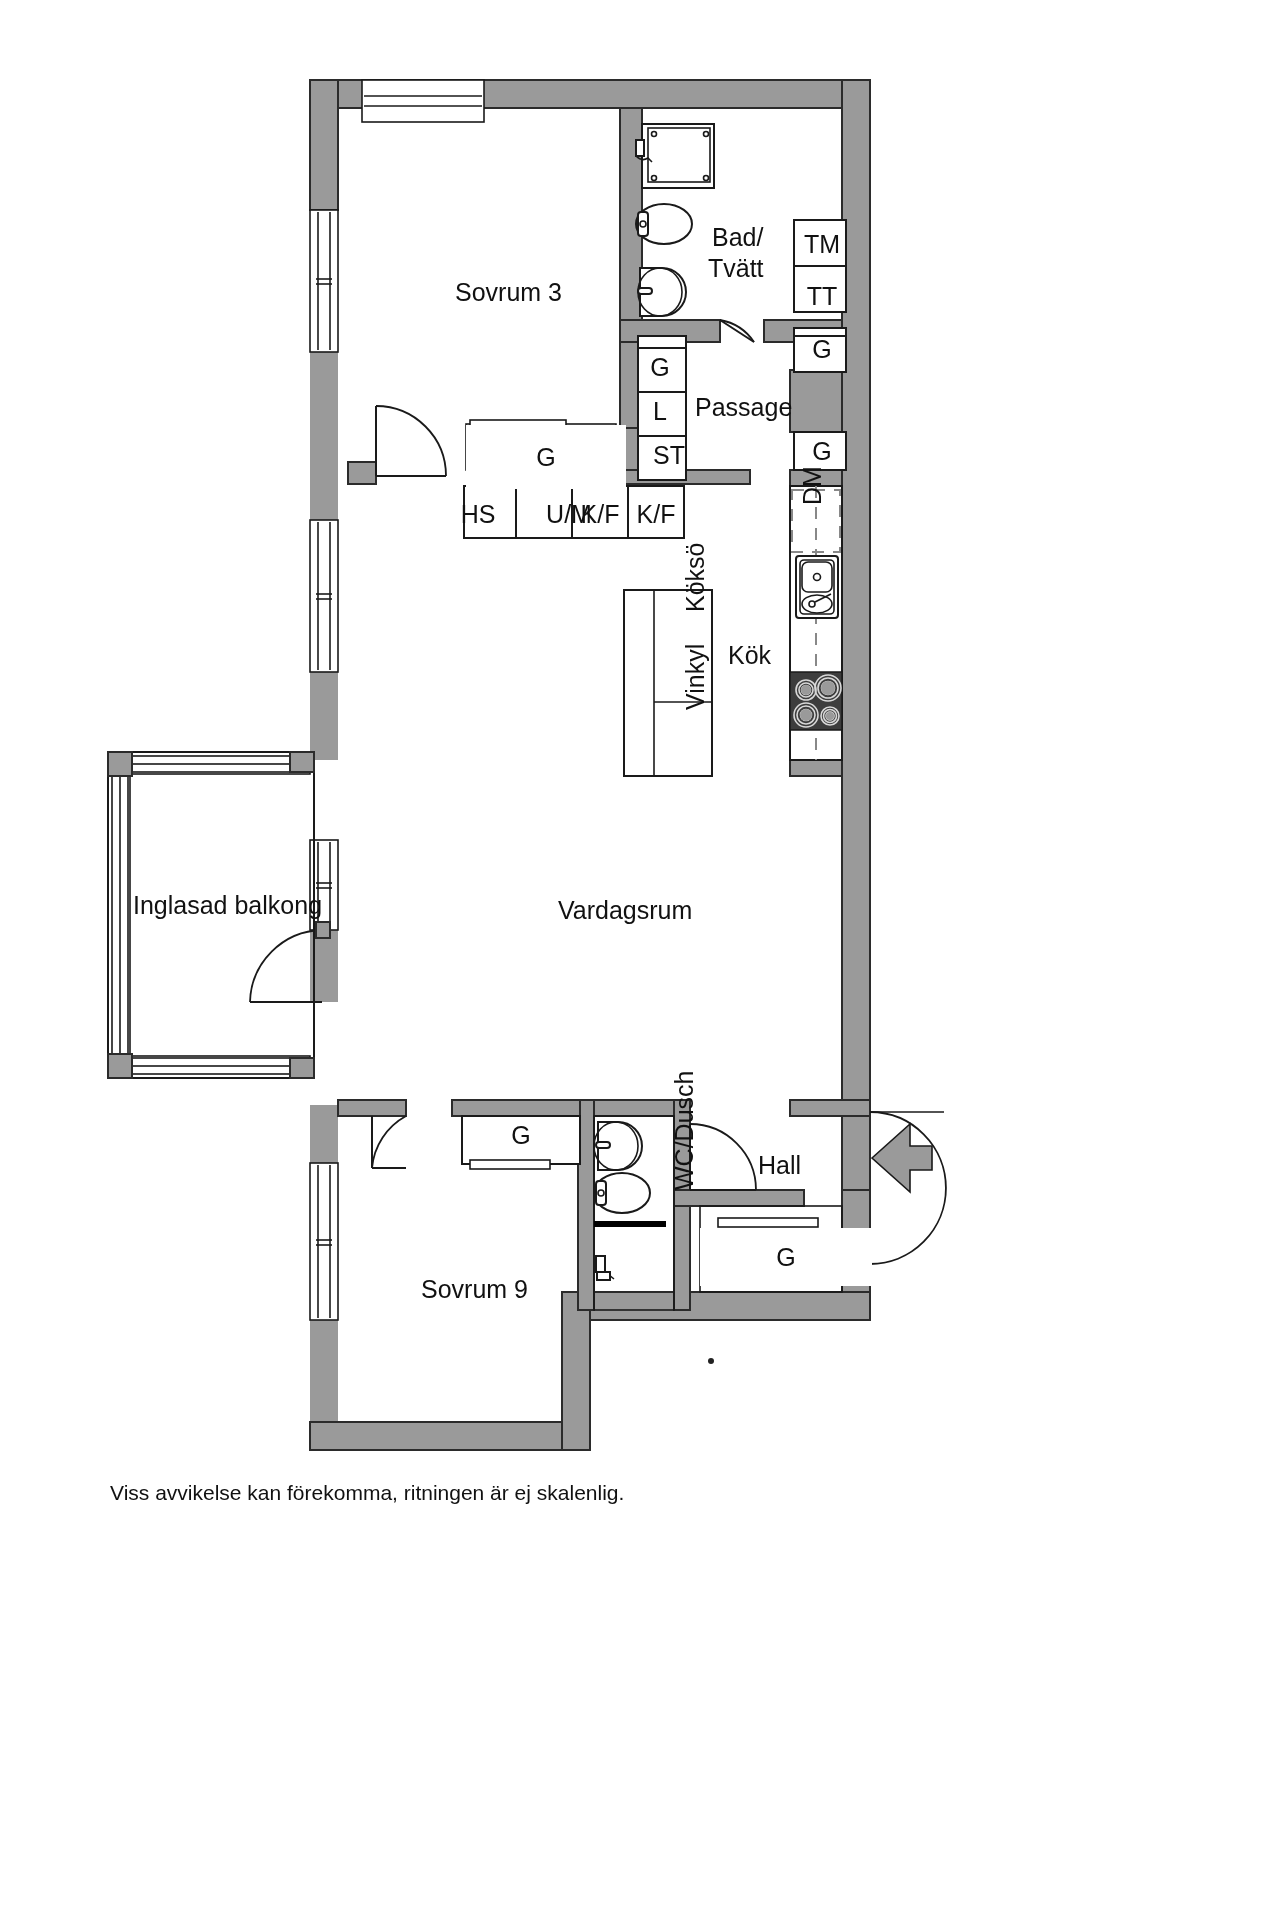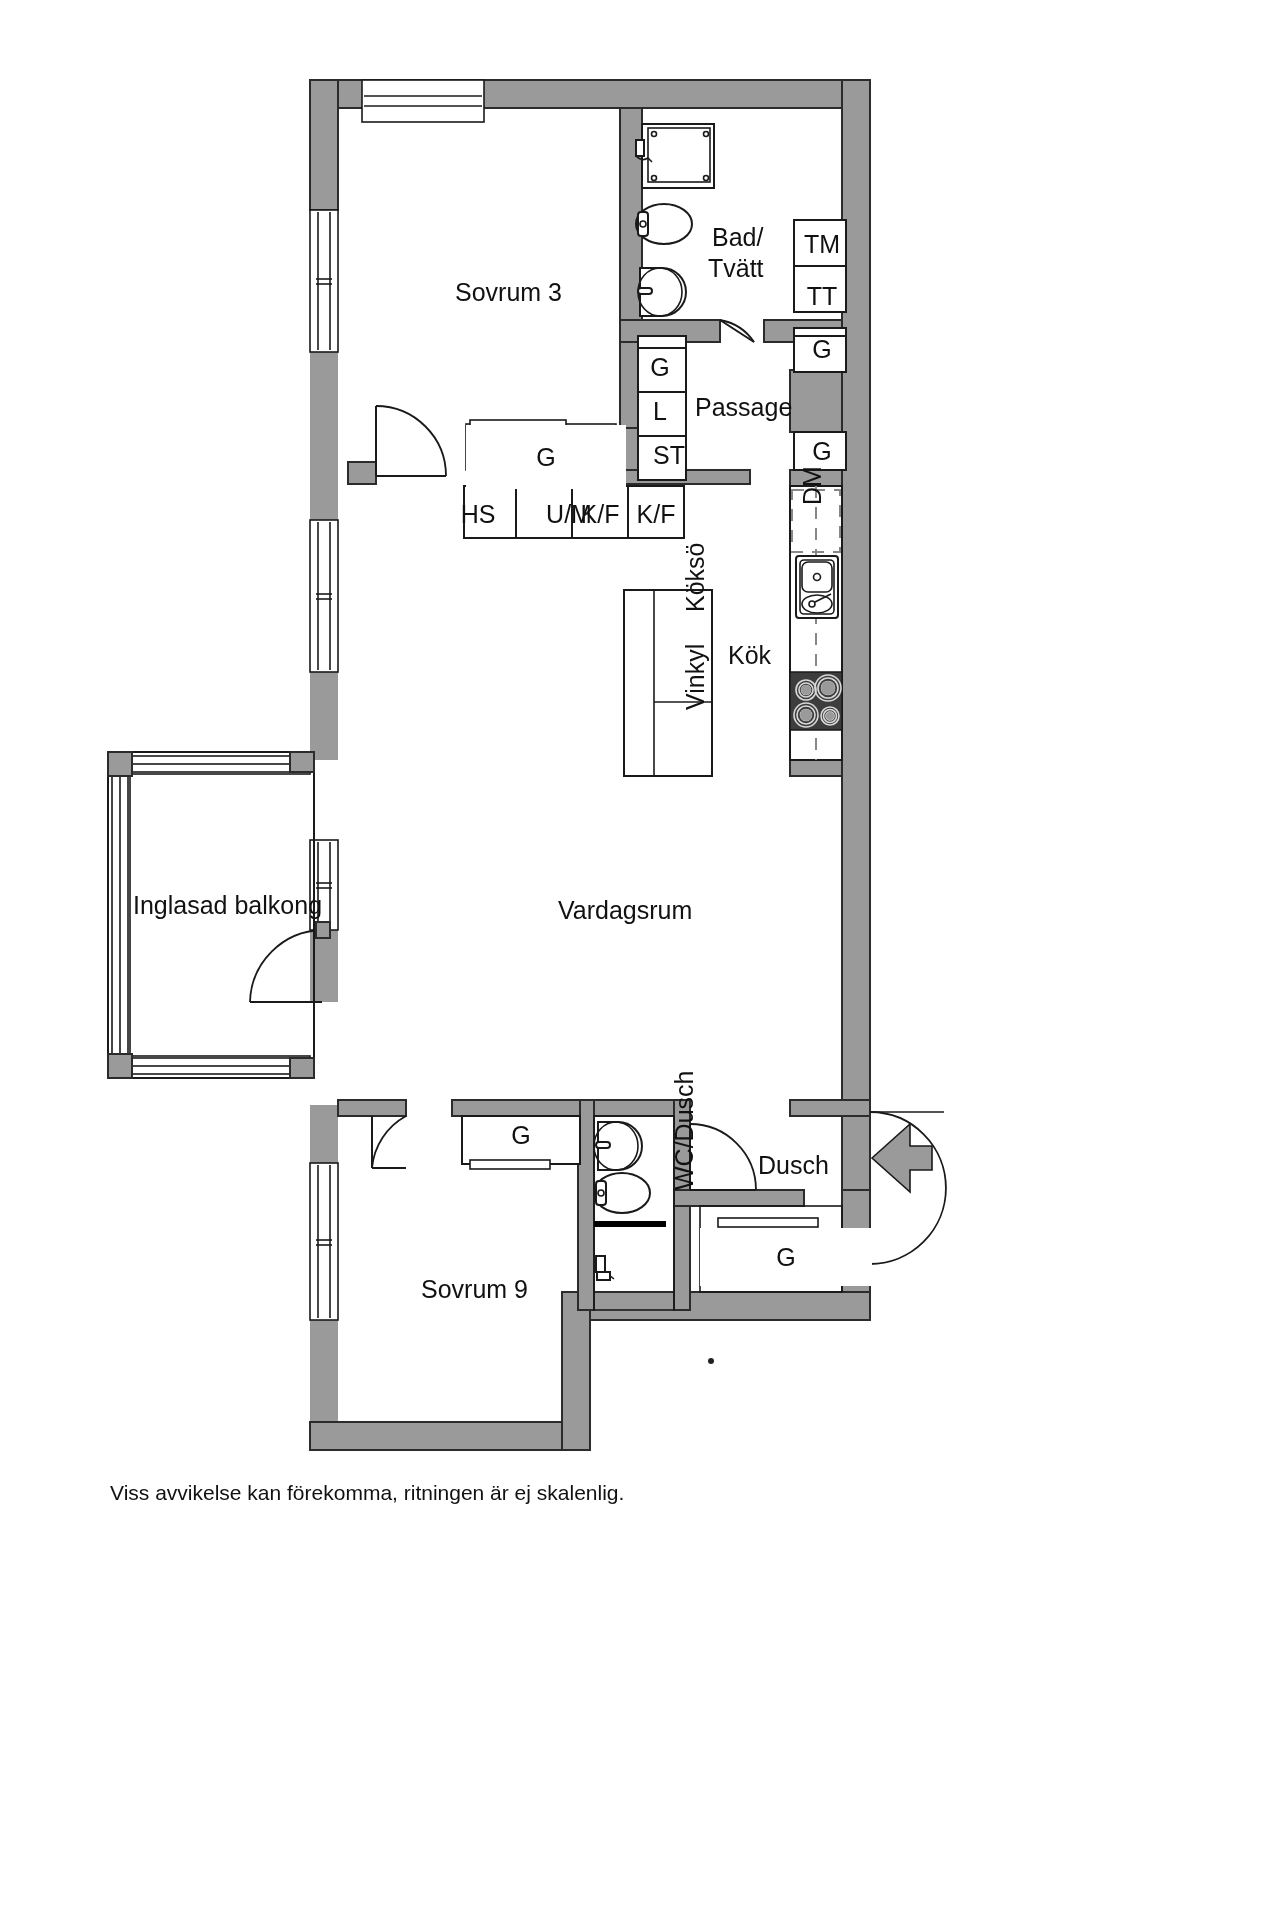--- a/index.html
+++ b/index.html
@@ -289,21 +289,21 @@
 </svg>
 
 <div id="text-layer">
     <div class="lbl room" style="left: 455px; top: 280px;">Sovrum 3</div>
     <div class="lbl room" style="left: 712px; top: 225px; text-align: center;">Bad/</div>
     <div class="lbl room" style="left: 708px; top: 256px;">Tvätt</div>
     <div class="lbl room" style="left: 695px; top: 395px;">Passage</div>
     <div class="lbl room" style="left: 728px; top: 643px;">Kök</div>
     <div class="lbl room" style="left: 558px; top: 898px;">Vardagsrum</div>
     <div class="lbl room" style="left: 133px; top: 893px;">Inglasad balkong</div>
-    <div class="lbl room" style="left: 758px; top: 1153px;">Dusch</div>
+    <div class="lbl room" style="left: 758px; top: 1153px;">Hall</div>
     <div class="lbl room" style="left: 421px; top: 1277px;">Sovrum 9</div>
     <div class="lbl room vert" style="left: 672px; top: 1190px; transform: rotate(-90deg); transform-origin: 0px 0px;">WC/Dusch</div>
     <div class="lbl room vert" style="left: 683px; top: 612px; transform: rotate(-90deg); transform-origin: 0px 0px;">Köksö</div>
     <div class="lbl room vert" style="left: 683px; top: 710px; transform: rotate(-90deg); transform-origin: 0px 0px;">Vinkyl</div>
     <div class="lbl room vert" style="left: 800px; top: 505px; transform: rotate(-90deg); transform-origin: 0px 0px;">DM</div>
     <div class="lbl box-lbl" style="left: 638px; top: 345px; width: 44px; height: 44px; display: flex; align-items: center; justify-content: center;">G</div>
     <div class="lbl box-lbl" style="left: 638px; top: 389px; width: 44px; height: 44px; display: flex; align-items: center; justify-content: center;">L</div>
     <div class="lbl box-lbl" style="left: 615px; top: 433px; width: 44px; height: 44px; display: flex; align-items: center; justify-content: center; margin-left: 32px;">ST</div>
     <div class="lbl box-lbl" style="left: 796px; top: 222px; width: 52px; height: 45px; display: flex; align-items: center; justify-content: center;">TM</div>
     <div class="lbl box-lbl" style="left: 796px; top: 267px; width: 52px; height: 59px; display: flex; align-items: center; justify-content: center;">TT</div>

